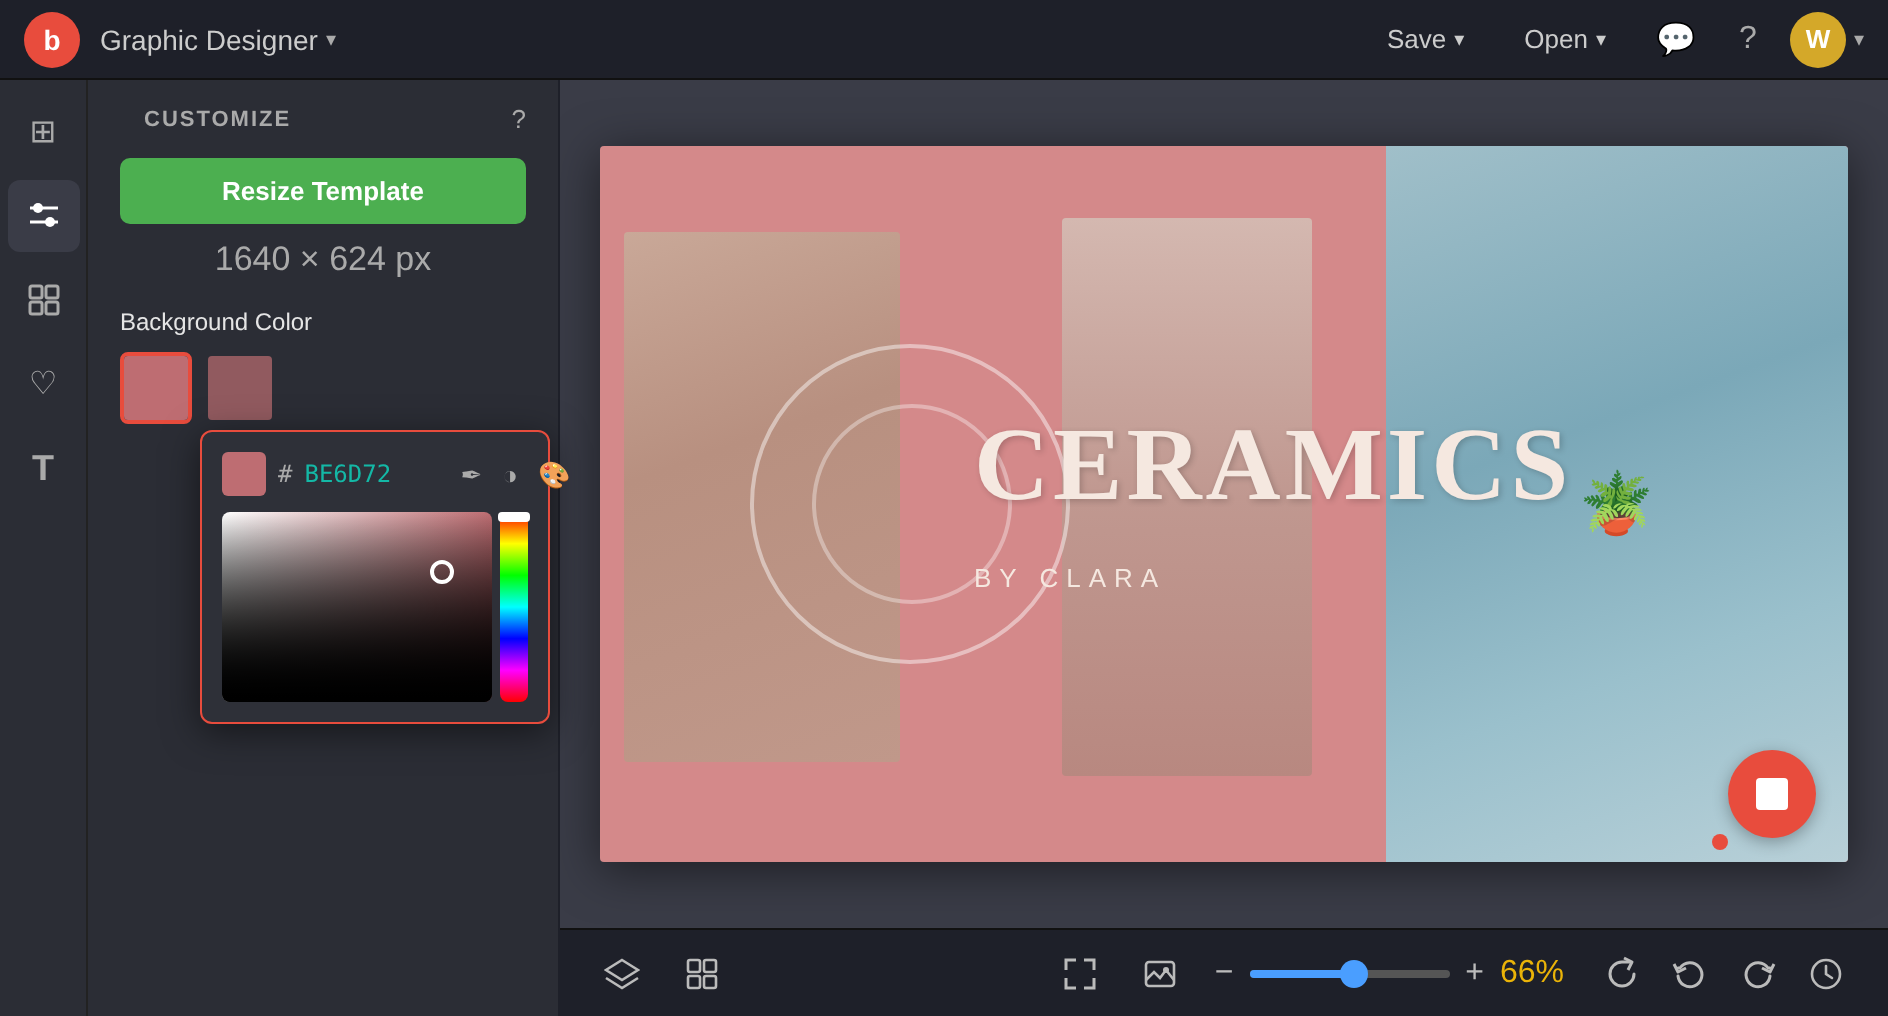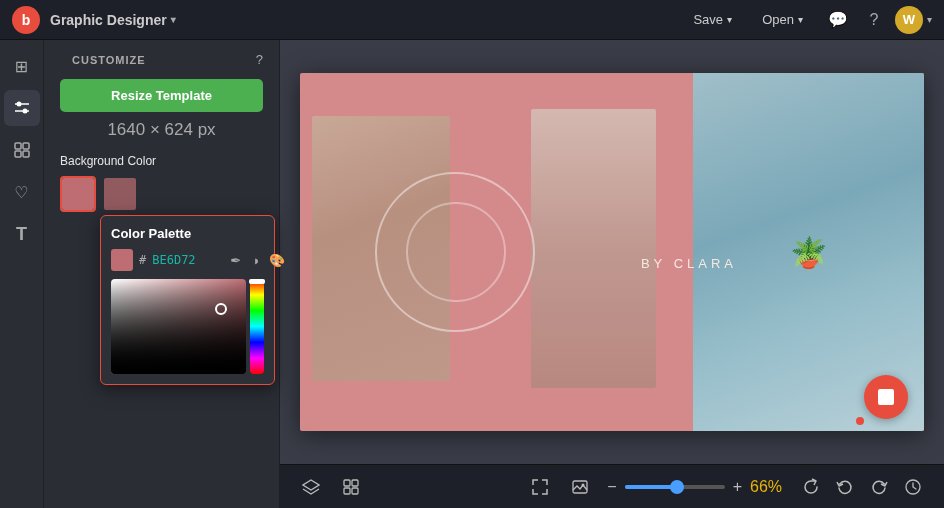--- a/index.html
+++ b/index.html
@@ -4,21 +4,21 @@
   <style>
     * { box-sizing: border-box; margin: 0; padding: 0; }
     body { width: 944px; height: 508px; overflow: hidden; font-family: 'Segoe UI', Arial, sans-serif; background: #2b2d35; color: #fff; display: flex; flex-direction: column; }
 
     
     .topbar {
       height: 40px; background: #1e2029; display: flex; align-items: center;
       padding: 0 12px; gap: 10px; flex-shrink: 0; border-bottom: 1px solid #111;
     }
     .topbar-logo { width: 28px; height: 28px; background: #e84c3d; border-radius: 50%; display: flex; align-items: center; justify-content: center; font-size: 14px; font-weight: bold; color: #fff; flex-shrink: 0; }
-    .topbar-title { font-size: 14px; color: #ccc; display: flex; align-items: center; gap: 4px; cursor: pointer; font-weight: bold; }
+    .topbar-title { font-size: 14px; color: #ccc; display: flex; align-items: center; gap: 4px; cursor: pointer; }
     .topbar-title .chevron { font-size: 10px; color: #aaa; }
     .topbar-spacer { flex: 1; }
     .topbar-btn { background: none; border: none; color: #ccc; font-size: 13px; cursor: pointer; display: flex; align-items: center; gap: 4px; padding: 4px 10px; border-radius: 4px; }
     .topbar-btn .chevron { font-size: 10px; }
     .topbar-icons { display: flex; align-items: center; gap: 6px; }
     .topbar-icon-btn { width: 30px; height: 30px; background: none; border: none; color: #aaa; cursor: pointer; display: flex; align-items: center; justify-content: center; font-size: 16px; border-radius: 4px; }
     .topbar-avatar { width: 28px; height: 28px; background: #d4a829; border-radius: 50%; display: flex; align-items: center; justify-content: center; font-size: 13px; font-weight: bold; color: #fff; cursor: pointer; }
     .topbar-avatar-wrapper { display: flex; align-items: center; gap: 4px; cursor: pointer; }
     .topbar-avatar-chevron { font-size: 10px; color: #aaa; }
 
@@ -114,21 +114,21 @@
     }
 
     
     .design-bg { position: absolute; inset: 0; background: #d4898a; }
     .design-title {
       font-size: 52px; font-weight: 800; color: #f5e8e0; letter-spacing: 2px;
       text-align: center; line-height: 1; font-family: Georgia, serif;
       text-shadow: 1px 1px 3px rgba(0,0,0,0.2);
     }
     .design-subtitle {
-      font-size: 13px; letter-spacing: 4px; color: #f5e8e0; text-align: right;
+      font-size: 13px; letter-spacing: 4px; color: #f5e8e0; text-align: left;
       margin-top: 22px; font-weight: 500;
     }
 
     
     .design-circle {
       position: absolute; border: 2px solid rgba(255,255,255,0.5); border-radius: 50%;
     }
 
     
     .record-btn {
@@ -227,21 +227,20 @@
     <div class="color-swatch-row">
       <div class="color-swatch selected">
         <div class="color-swatch-inner" style="background:#be6d72;"></div>
       </div>
       <div class="color-swatch">
         <div class="color-swatch-inner" style="background:#be6d72; opacity:0.7;"></div>
       </div>
     </div>
 
     <div class="color-palette-popup">
-      <div class="palette-title">Color Palette</div>
       <div class="palette-hex-row">
         <div class="palette-hex-swatch"></div>
         <span style="color:#aaa;font-size:12px;font-family:monospace;">#</span>
         <input class="palette-hex-input" value="BE6D72" style="">
         <button class="palette-icon-btn" title="Eyedropper">✒</button>
         <button class="palette-icon-btn">◑</button>
         <button class="palette-icon-btn">🎨</button>
       </div>
       <div class="picker-area">
         <div class="gradient-area">
@@ -271,20 +270,21 @@
         </div>
 
         <div style="position:absolute;left:2%;top:12%;width:22%;height:74%;background:linear-gradient(160deg,#c8a090,#b89080,#c0a090);border-radius:2px;overflow:hidden;">
           <div style="width:100%;height:100%;background:linear-gradient(160deg,#c9a898 0%,#b89080 40%,#c0988a 100%);"></div>
         </div>
 
         <div class="design-circle" style="width:160px;height:160px;left:12%;top:50%;transform:translateY(-50%);border-color:rgba(255,255,255,0.45);"></div>
         <div class="design-circle" style="width:100px;height:100px;left:17%;top:50%;transform:translateY(-50%);border-color:rgba(255,255,255,0.35);"></div>
 
         <div style="position:absolute;left:50%;top:50%;transform:translate(-50%,-50%);text-align:center;width:250px;">
+          <div class="design-title">CERAMICS</div>
           <div class="design-subtitle">BY CLARA</div>
         </div>
 
         <div class="record-btn">
           <div class="record-inner"></div>
         </div>
 
         <div class="design-dot"></div>
       </div>
     </div>

